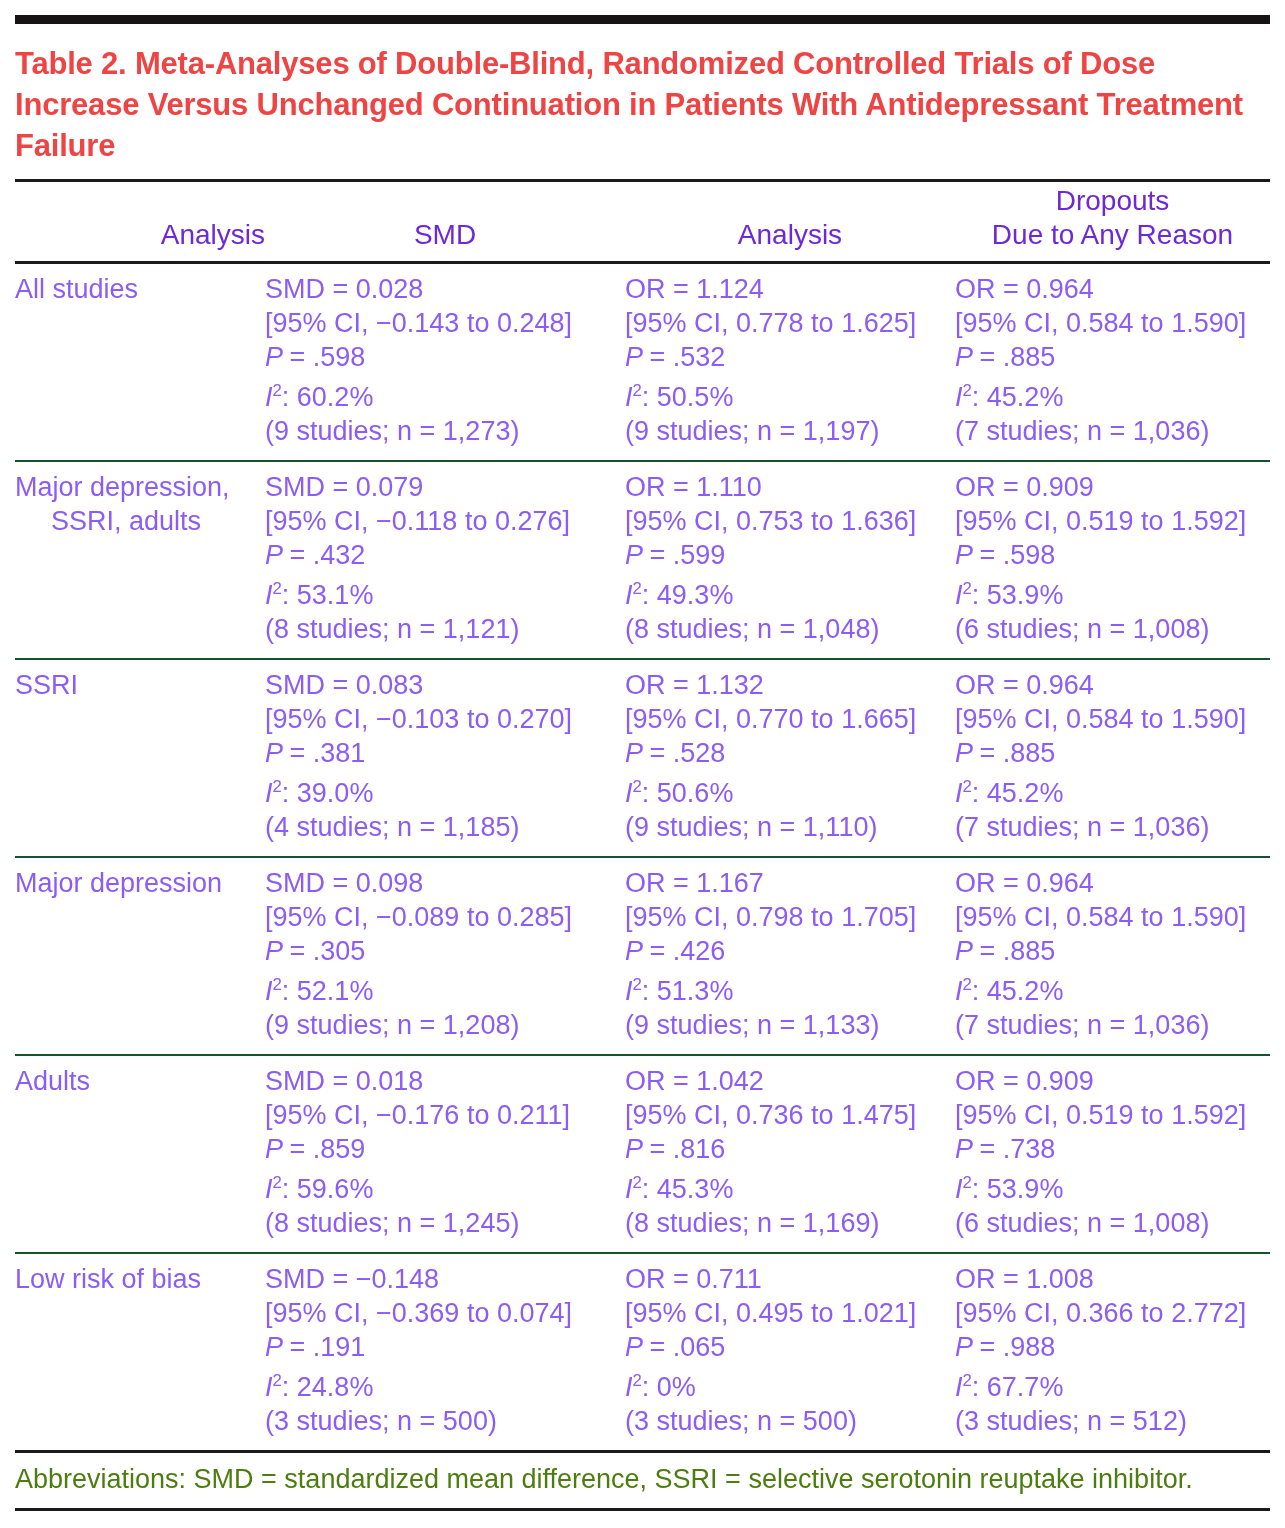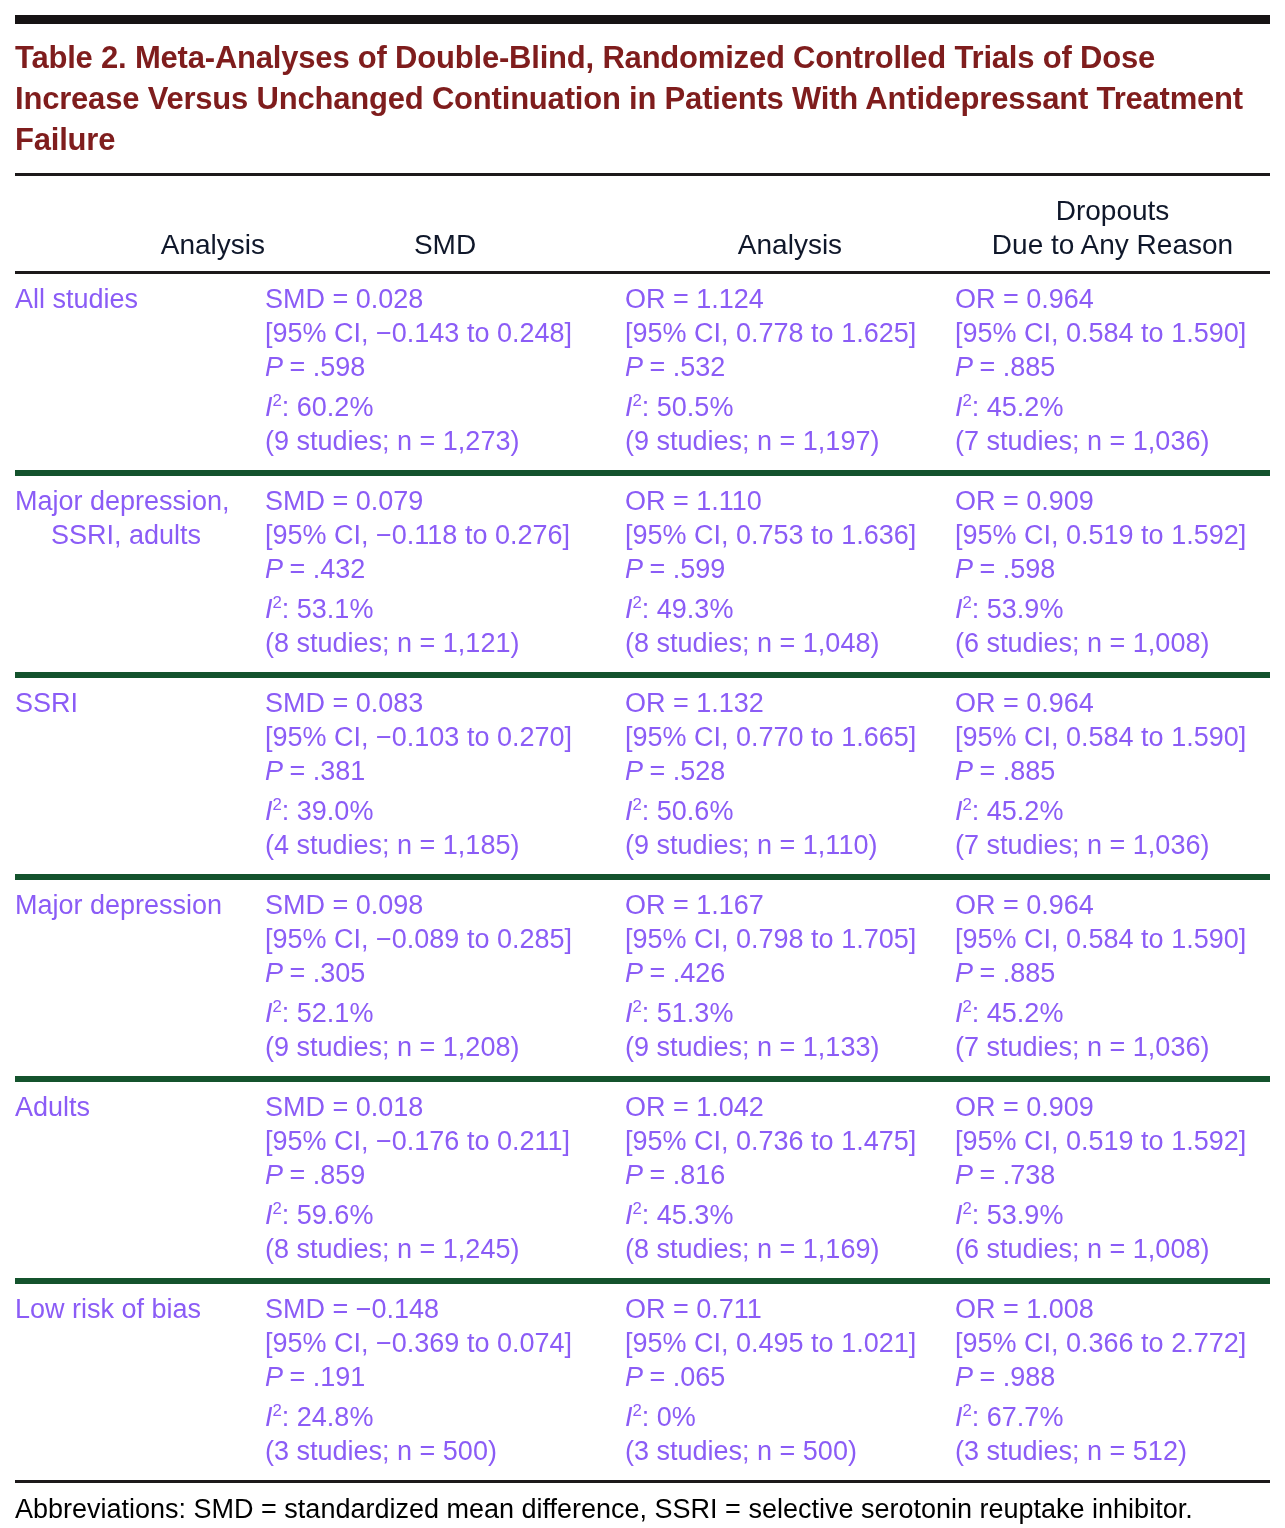--- a/index.html
+++ b/index.html
@@ -10,71 +10,71 @@
     -webkit-font-smoothing: antialiased;
   }
   .page { padding: 0 15px; }
 
   .top-bar   { height: 9px; background: #161314; margin-top: 15px; }
   .title {
     font-size: 31px;
     font-weight: bold;
     line-height: 1.32;
     letter-spacing: -0.2px;
-    color: #7f1d1d;
-    margin: 14px 0 12px 0;
+    color: #ef4444;
+    margin: 20px 0 12px 0;
   }
   .title-rule { height: 3px; background: #1c191a; }
 
   table {
     border-collapse: collapse;
     width: 100%;
     table-layout: fixed;
     border-bottom: 3px solid #1c191a;
   }
   col.c1 { width: 250px; }
   col.c2 { width: 360px; }
   col.c3 { width: 330px; }
   col.c4 { width: 315px; }
 
   th {
     font-weight: normal;
     font-size: 28px;
     line-height: 1.22;
     vertical-align: bottom;
-    padding: 18px 0 9px 0;
+    padding: 2px 0 9px 0;
     border-bottom: 3px solid #1c191a;
-    color: #0f172a;
+    color: #6d28d9;
   }
   th.h-left   { text-align: right; }
   th.h-center { text-align: center; }
 
   td {
     vertical-align: top;
     text-align: left;
     font-size: 27px;
     line-height: 34px;
     padding: 8px 8px 12px 0;
     color: #8b5cf6;
   }
-  tbody tr + tr td { border-top: 6px solid #14532d; margin-left: 48px; }
+  tbody tr + tr td { border-top: 2px solid #14532d; margin-left: 48px; }
 
   .line { white-space: nowrap; }
   .analysis { padding-left: 36px; text-indent: -36px; }
   .pi  { font-style: italic; }
   sup.sq { font-size: 62%; }
   .val { margin-left: 0.24em; }
 
   .footnote {
     font-size: 27px;
     line-height: 35px;
     margin: 9px 0 11px 0;
     padding-left: 30px;
     text-indent: -30px;
-    color: #000000;
+    color: #4d7c0f;
   }
   .bottom-rule { height: 3px; background: #1c191a; margin-bottom: 22px; }
 </style>
 </head>
 <body>
 
 <div class="page">
   <div class="top-bar"></div>
 
   <h1 class="title">Table 2. Meta-Analyses of Double-Blind, Randomized Controlled Trials of Dose Increase Versus Unchanged Continuation in Patients With Antidepressant Treatment Failure</h1>

